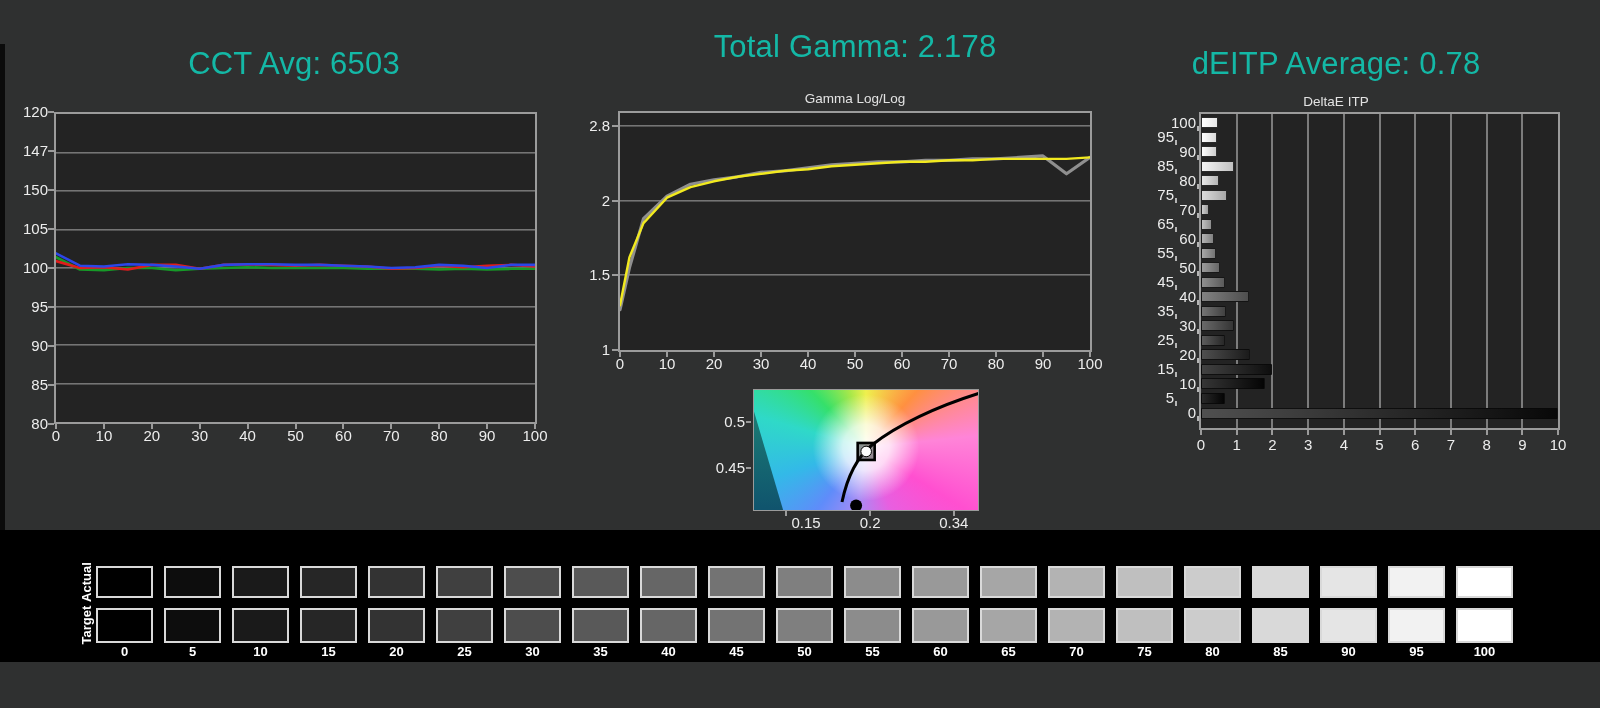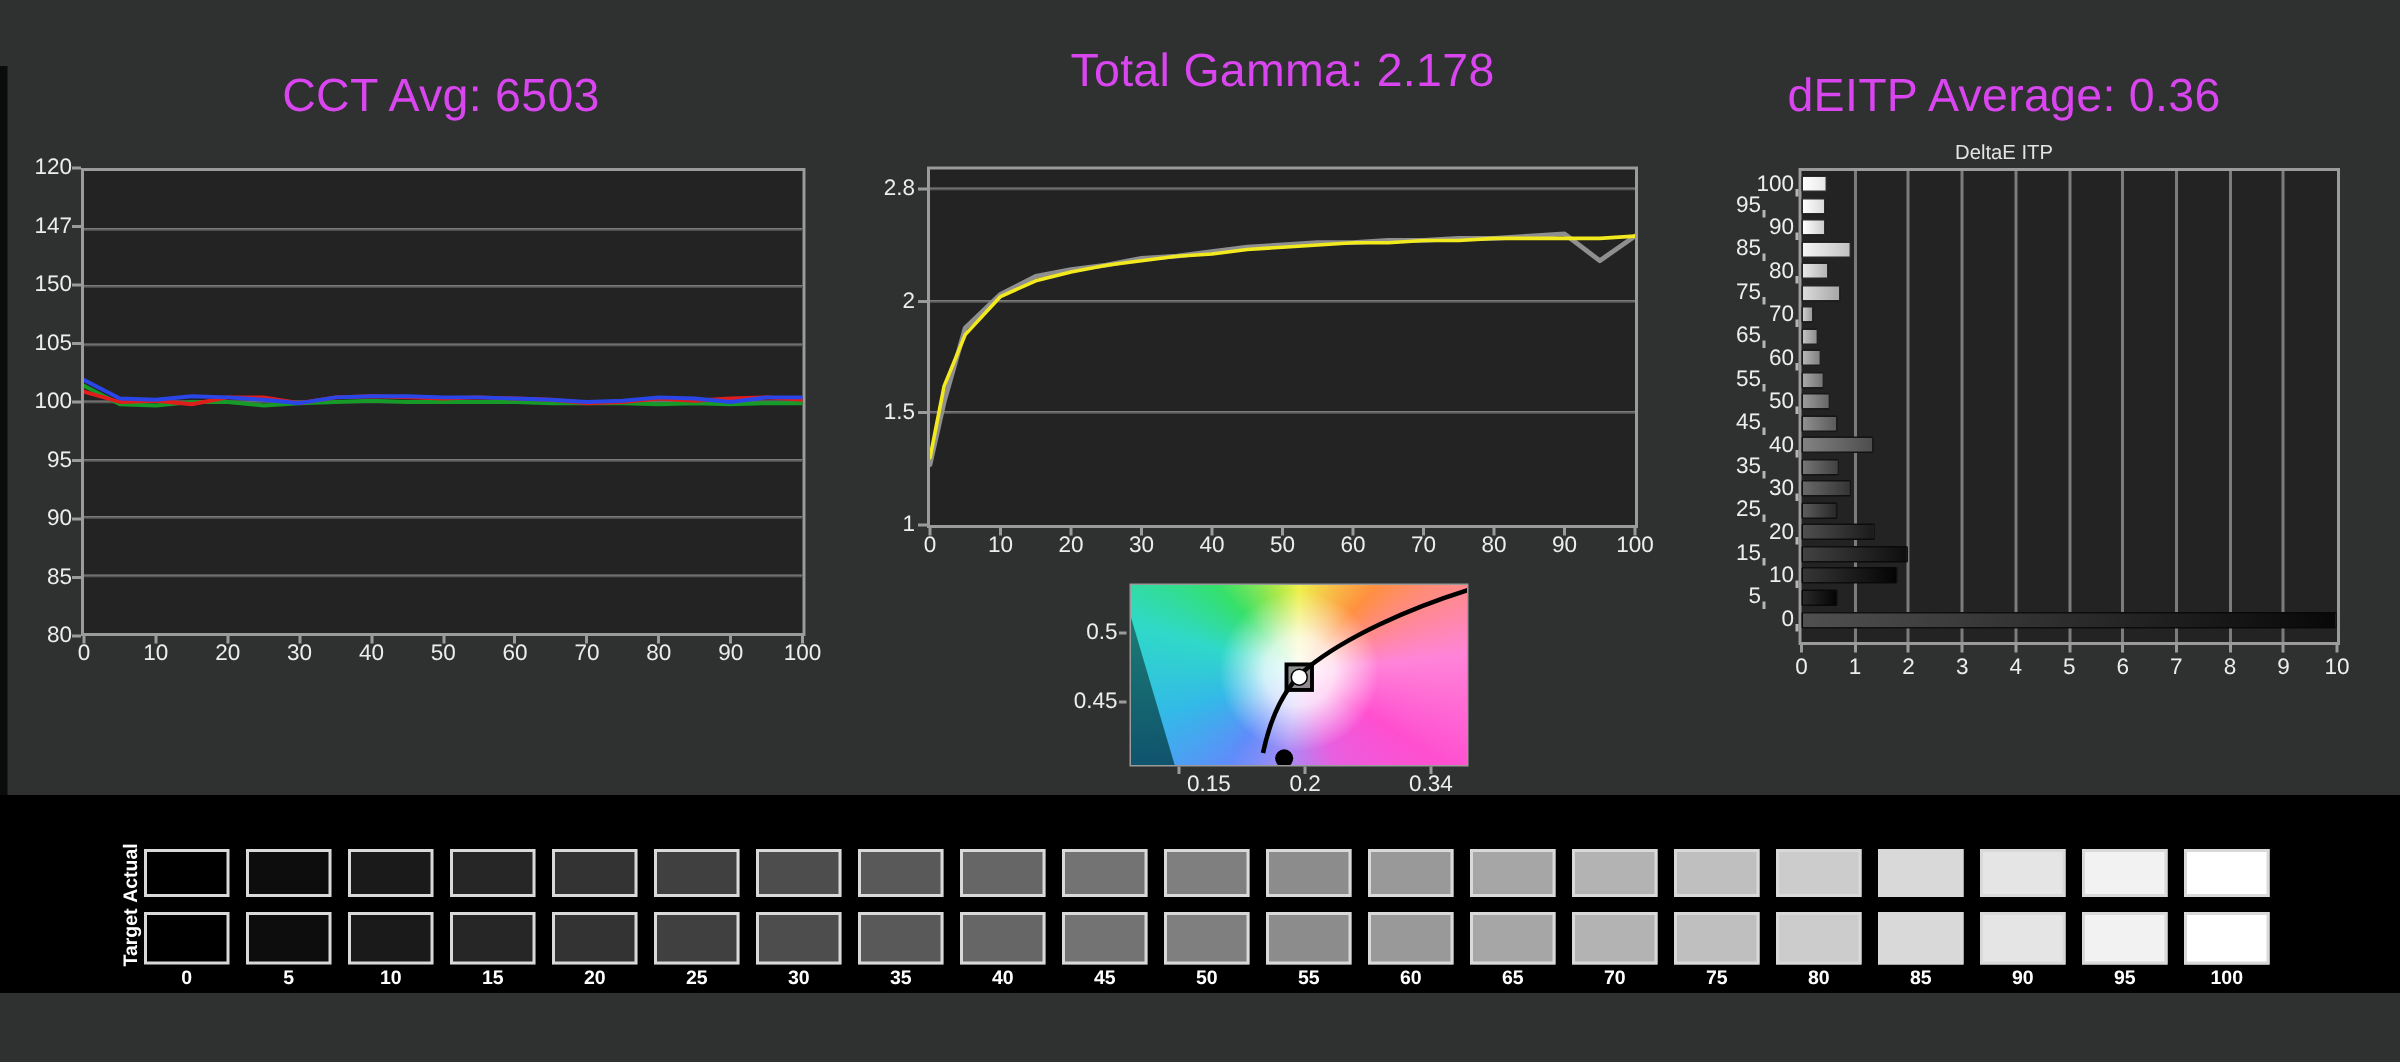--- a/index.html
+++ b/index.html
@@ -1,20 +1,20 @@
 <!DOCTYPE html>
 <html><head>
 <meta charset="utf-8">
 <style>
   html,body{margin:0;padding:0;background:#2f3030;}
   .page{position:relative;width:1600px;height:708px;background:#2f3030;overflow:hidden;
         font-family:"Liberation Sans", sans-serif;color:#f2f2f2;}
   .abs{position:absolute;}
   .edge{left:0;top:44px;width:5px;height:618px;background:#0b0b0b;}
-  .chart-title{position:absolute;text-align:center;font-size:31px;color:#d946ef;letter-spacing:.2px;}
+  .chart-title{position:absolute;text-align:center;font-size:31px;color:#14b8a6;letter-spacing:.2px;}
   .chart-sub{position:absolute;text-align:center;font-size:13.5px;color:#e3e3e3;}
   .t-rgb{left:44px;top:46px;width:500px;}
   .s-rgb{left:44px;top:91px;width:500px;}
   .t-gamma{left:610px;top:29px;width:490px;}
   .s-gamma{left:610px;top:91px;width:490px;}
   .t-de{left:1126px;top:46px;width:420px;}
   .s-de{left:1126px;top:94px;width:420px;}
   .f-de{left:1126px;top:451px;width:420px;font-size:25px;}
   .plot{position:absolute;background:#232323;border:2px solid #9b9b9b;box-sizing:border-box;}
   .p-rgb{left:54px;top:112px;width:483px;height:312px;}
@@ -55,20 +55,21 @@
       <div class="abs" style="left: 0px; right: 0px; top: 76px; height: 2px; background: linear-gradient(rgb(134, 134, 134), rgb(65, 65, 65));"></div>
       <div class="abs" style="left: 0px; right: 0px; top: 37.5px; height: 2px; background: linear-gradient(rgb(134, 134, 134), rgb(65, 65, 65));"></div>
       <svg width="479" height="308" style="position: absolute; left: 0px; top: 0px;">
         <polyline points="0.0,143.2 23.9,155.5 47.9,156.3 71.8,154.0 95.8,154.0 119.8,156.3 143.7,154.8 167.7,154.0 191.6,153.2 215.6,154.0 239.5,154.0 263.4,154.0 287.4,154.0 311.4,154.8 335.3,154.8 359.3,154.8 383.2,155.5 407.1,154.8 431.1,155.5 455.1,154.8 479.0,154.8" fill="none" stroke="#169a28" stroke-width="2.6" stroke-linejoin="round" stroke-linecap="round"></polyline>
         <polyline points="0.0,147.1 23.9,154.0 47.9,153.2 71.8,155.5 95.8,150.9 119.8,150.9 143.7,154.8 167.7,150.9 191.6,150.2 215.6,150.9 239.5,151.7 263.4,150.9 287.4,151.7 311.4,152.5 335.3,154.8 359.3,154.0 383.2,151.7 407.1,153.2 431.1,151.7 455.1,150.9 479.0,152.5" fill="none" stroke="#df1d1d" stroke-width="2.6" stroke-linejoin="round" stroke-linecap="round"></polyline>
         <polyline points="0.0,139.4 23.9,151.7 47.9,152.5 71.8,150.2 95.8,150.9 119.8,152.5 143.7,154.8 167.7,150.9 191.6,150.2 215.6,150.2 239.5,150.9 263.4,150.9 287.4,151.7 311.4,152.5 335.3,154.0 359.3,153.2 383.2,150.9 407.1,151.7 431.1,154.0 455.1,150.9 479.0,150.9" fill="none" stroke="#2b46e8" stroke-width="2.6" stroke-linejoin="round" stroke-linecap="round"></polyline>
       </svg>
     </div>
 
   <div class="chart-title t-gamma">Total Gamma: 2.178</div>
+  <div class="chart-sub s-gamma">Gamma Log/Log</div>
   <div class="plot p-gamma">
       <div class="abs" style="left: 0px; right: 0px; top: 161.333px; height: 2px; background: linear-gradient(rgb(134, 134, 134), rgb(65, 65, 65));"></div>
       <div class="abs" style="left: 0px; right: 0px; top: 86.6665px; height: 2px; background: linear-gradient(rgb(134, 134, 134), rgb(65, 65, 65));"></div>
       <div class="abs" style="left: 0px; right: 0px; top: 12px; height: 2px; background: linear-gradient(rgb(134, 134, 134), rgb(65, 65, 65));"></div>
       <svg width="470" height="237" style="position: absolute; left: 0px; top: 0px;">
         <polyline points="0.0,196.7 9.4,154.9 23.5,105.6 47.0,83.2 70.5,71.2 94.0,66.8 117.5,63.8 141.0,59.3 164.5,57.8 188.0,54.8 211.5,51.8 235.0,50.3 258.5,48.8 282.0,48.8 305.5,47.3 329.0,47.3 352.5,45.9 376.0,45.9 399.5,44.4 423.0,42.9 446.5,60.8 470.0,44.4" fill="none" stroke="#8f8f8f" stroke-width="3.2" stroke-linejoin="round" stroke-linecap="round"></polyline>
         <polyline points="0.0,192.2 9.4,144.4 23.5,110.1 47.0,84.7 70.5,74.2 94.0,68.3 117.5,63.8 141.0,60.8 164.5,57.8 188.0,56.3 211.5,53.3 235.0,51.8 258.5,50.3 282.0,48.8 305.5,48.8 329.0,47.3 352.5,47.3 376.0,45.9 399.5,45.9 423.0,45.9 446.5,45.9 470.0,44.4" fill="none" stroke="#f2ea1f" stroke-width="2.4" stroke-linejoin="round" stroke-linecap="round"></polyline>
       </svg>
     </div>
 
@@ -76,21 +77,21 @@
     <div class="cie-bg"></div>
     <div class="cie-wedge"></div>
   <svg width="226" height="122" style="position: absolute; left: 0px; top: 0px;">
         <path d="M 88 112 C 93 88 102 68 118 55 C 143 35 184 16 226 3" fill="none" stroke="#000" stroke-width="3"></path>
         <rect x="103.66296296296296" y="52.95864661654141" width="17" height="17" fill="rgba(15,15,15,0.45)" stroke="#000" stroke-width="2.6"></rect>
         <circle cx="112.16296296296296" cy="61.45864661654141" r="5.3" fill="#fdfdfd" stroke="#000"></circle>
         <circle cx="102.11851851851851" cy="115.5789473684211" r="6" fill="#000"></circle>
       </svg>
     </div>
 
-  <div class="chart-title t-de">dEITP Average: 0.36</div>
+  <div class="chart-title t-de">dEITP Average: 0.78</div>
   <div class="chart-sub s-de">DeltaE ITP</div>
   <div class="plot p-de">
       <div class="abs" style="left: 34.7px; top: 0px; bottom: 0px; width: 2px; background: rgb(124, 124, 124);"></div>
       <div class="abs" style="left: 70.4px; top: 0px; bottom: 0px; width: 2px; background: rgb(124, 124, 124);"></div>
       <div class="abs" style="left: 106.1px; top: 0px; bottom: 0px; width: 2px; background: rgb(124, 124, 124);"></div>
       <div class="abs" style="left: 141.8px; top: 0px; bottom: 0px; width: 2px; background: rgb(124, 124, 124);"></div>
       <div class="abs" style="left: 177.5px; top: 0px; bottom: 0px; width: 2px; background: rgb(124, 124, 124);"></div>
       <div class="abs" style="left: 213.2px; top: 0px; bottom: 0px; width: 2px; background: rgb(124, 124, 124);"></div>
       <div class="abs" style="left: 248.9px; top: 0px; bottom: 0px; width: 2px; background: rgb(124, 124, 124);"></div>
       <div class="abs" style="left: 284.6px; top: 0px; bottom: 0px; width: 2px; background: rgb(124, 124, 124);"></div>

